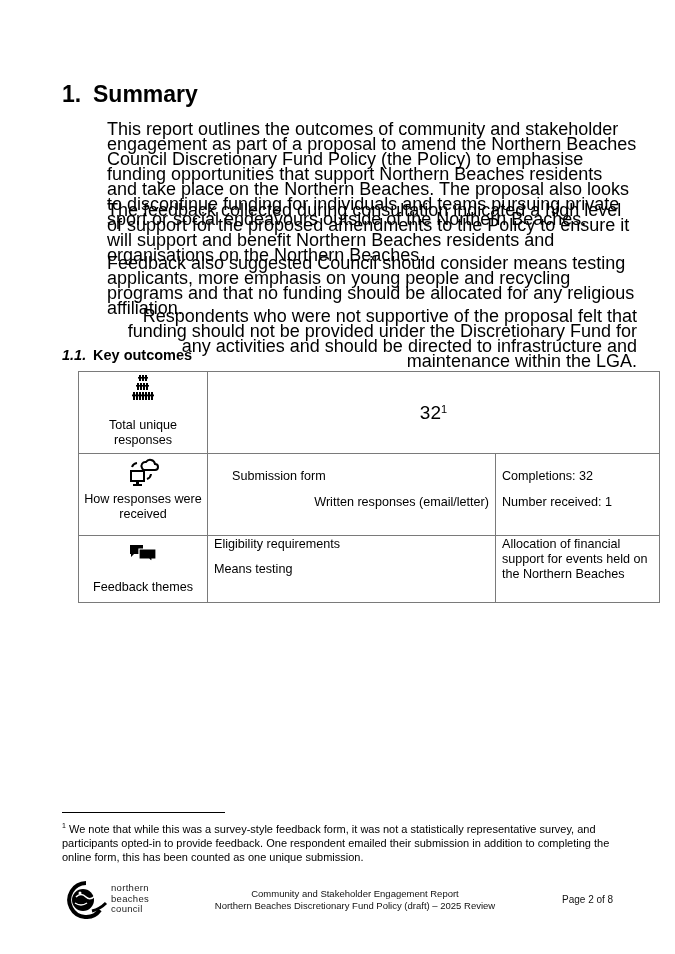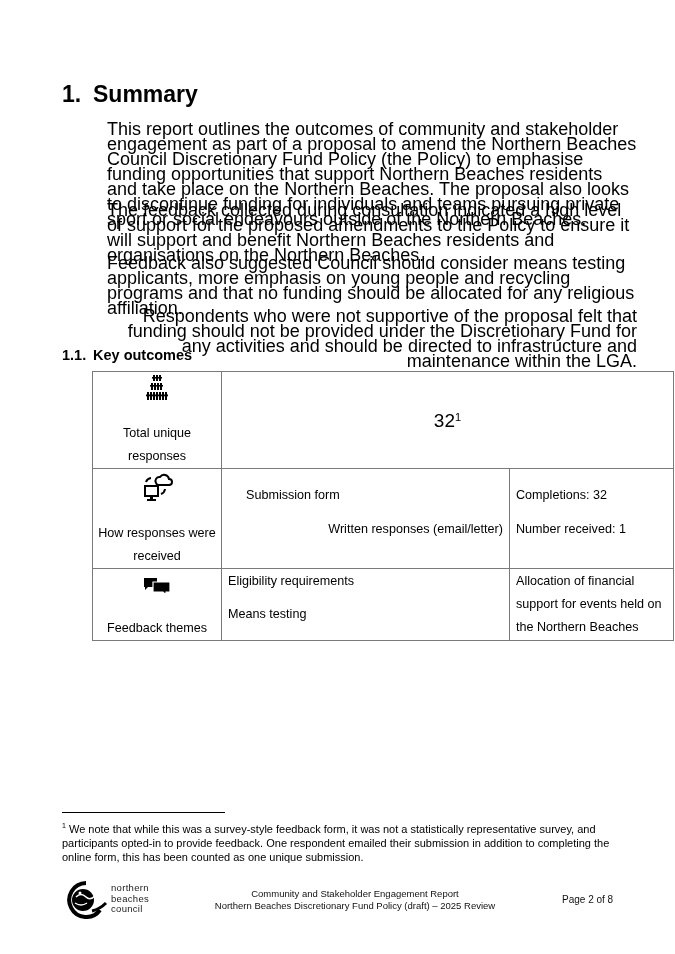--- a/index.html
+++ b/index.html
@@ -2,23 +2,23 @@
 <html><head>
 <meta charset="utf-8">
 <style>
   html, body { margin: 0; padding: 0; background: #ffffff; }
   body { width: 675px; height: 954px; position: relative; overflow: hidden;
          font-family: "Liberation Sans", sans-serif; color: #000; }
   .h1 { position: absolute; left: 62px; top: 81px; font-size: 23px; font-weight: bold; }
   .h1 .num { display: inline-block; width: 31px; }
   .para { position: absolute; left: 93px; width: 530px; font-size: 18px; line-height: 15px; margin: 14px; }
   .h2 { position: absolute; left: 62px; top: 347px; font-size: 14.5px; font-weight: bold; }
-  .h2 .num { display: inline-block; width: 31px; }
-  table.outcomes { position: absolute; left: 92px; top: 371px; width: 582px; border-collapse: collapse;
-                   font-size: 12.6px; line-height: 23px; }
+  .h2 .num { display: inline-block; width: 31px; font-style: italic; }
+  table.outcomes { position: absolute; left: 78px; top: 371px; width: 582px; border-collapse: collapse;
+                   font-size: 12.6px; line-height: 15px; }
   table.outcomes td { border: 1px solid #7a7a7a; vertical-align: top; padding: 0; }
   .labelcell { width: 128px; text-align: center; }
   .labelcell .ic { display: block; margin: 0 auto; }
   .big { font-size: 19px; text-align: center; }
   .big sup { font-size: 11px; vertical-align: top; position: relative; top: -3px; }
   .cell-text p { margin: 0; }
   .fn-rule { position: absolute; left: 62px; top: 812px; width: 163px; height: 0; border-top: 1px solid #000; }
   .footnote { position: absolute; left: 62px; top: 819px; width: 555px; font-size: 11px; line-height: 14px; margin: 0; }
   .footnote sup { font-size: 7px; }
   .logo { position: absolute; left: 66px; top: 881px; }
@@ -87,21 +87,21 @@
           <g fill="none" stroke="#000" stroke-width="2">
             <path d="M15 11 a4 4 0 0 1 4 -6 a5 5 0 0 1 9 2 a3 3 0 0 1 0 6 h-11 a3 3 0 0 1 -2 -2 z"></path>
             <path d="M5 10 a6 6 0 0 1 5 -4"></path>
             <path d="M24 17 a6 6 0 0 1 -4 5"></path>
           </g>
           <rect x="4" y="14" width="13" height="10" fill="none" stroke="#000" stroke-width="2"></rect>
           <rect x="9" y="24" width="3" height="3" fill="#000"></rect>
           <rect x="6" y="27" width="9" height="2" fill="#000"></rect>
         </svg>
       </span>
-      <div style="margin-top:12px;">How responses were received</div>
+      <div style="margin-top:1px;">How responses were received</div>
     </td>
     <td class="cell-text" style="width:257px; padding:15px 6px 0 24px;">
       <p>Submission form</p>
       <p style="margin-top:11px;text-align:right;">Written responses (email/letter)</p>
     </td>
     <td class="cell-text" style="padding:15px 6px 12px 6px;">
       <p>Completions: 32</p>
       <p style="margin-top:11px;">Number received: 1</p>
     </td>
   </tr>

